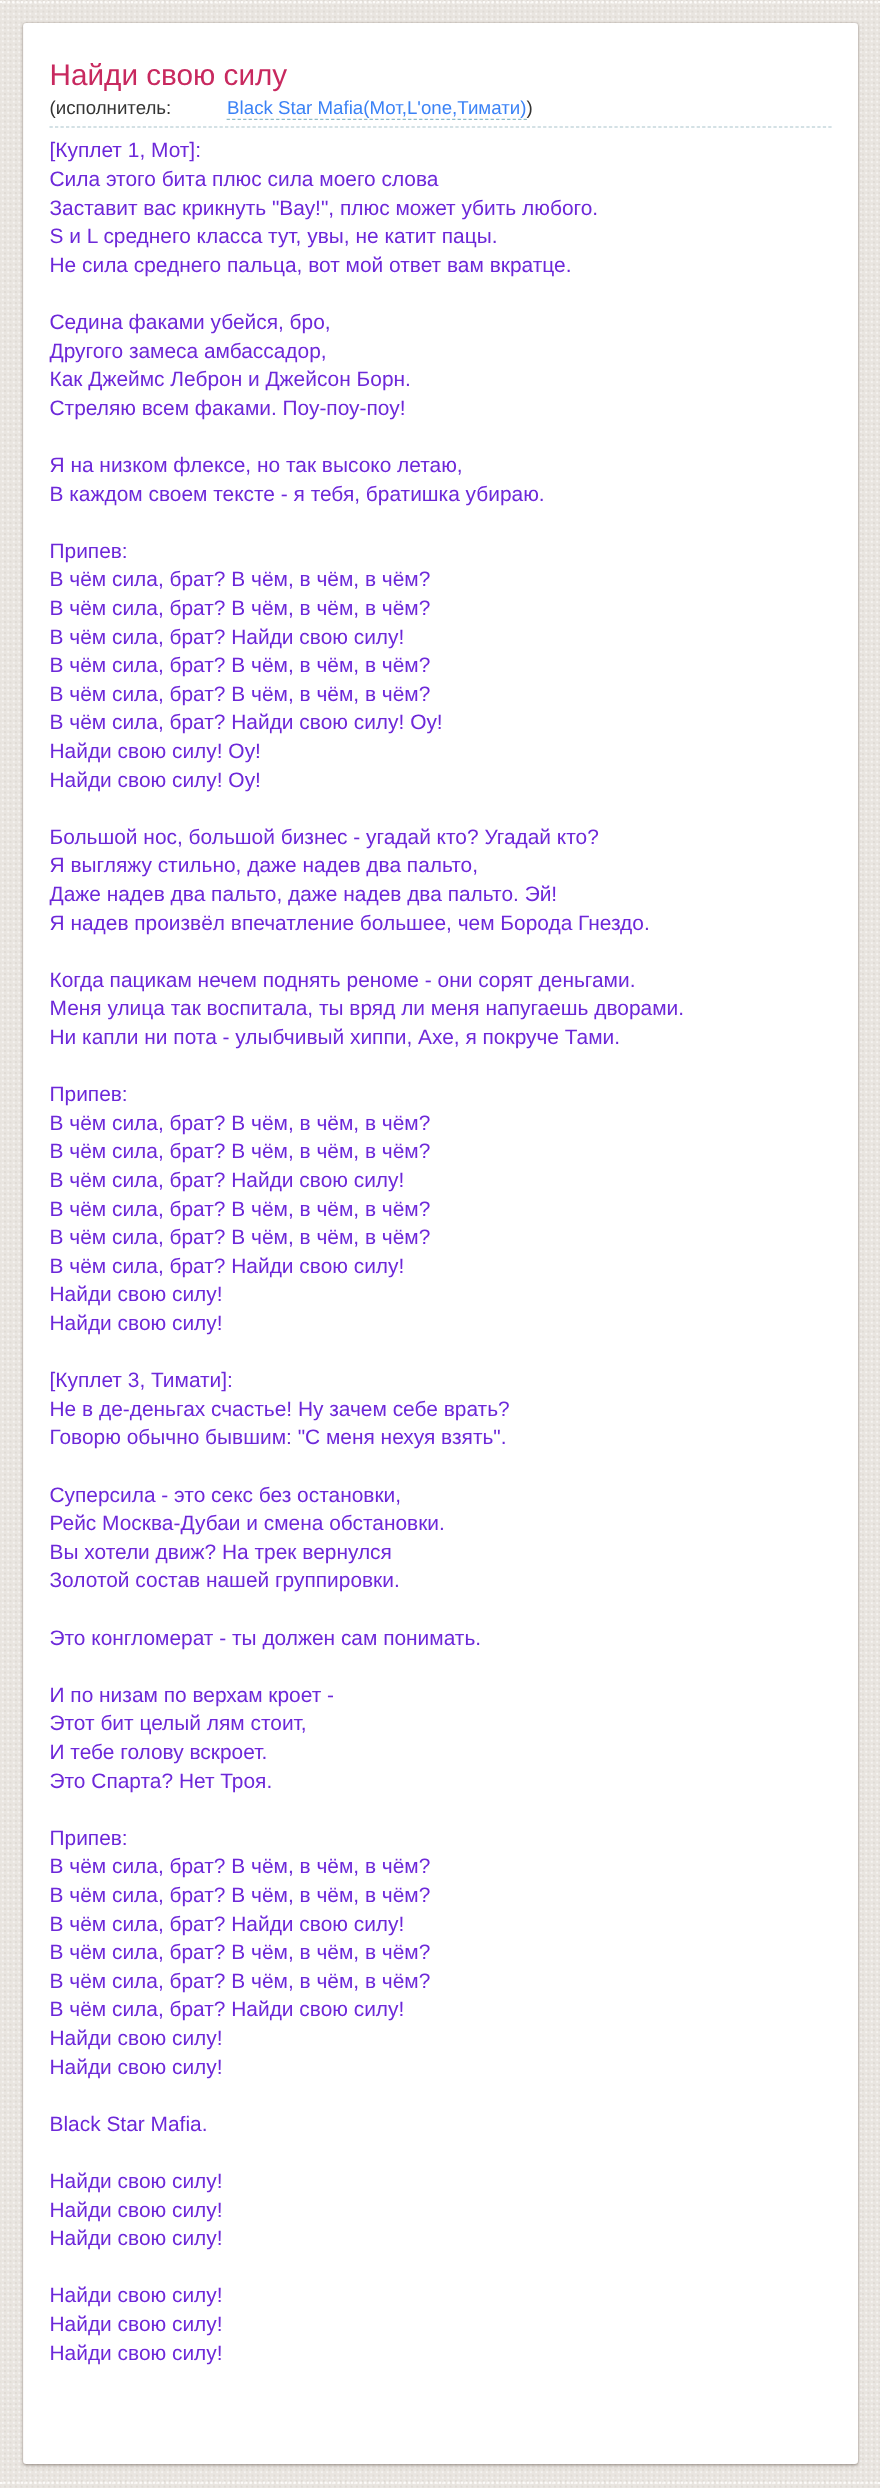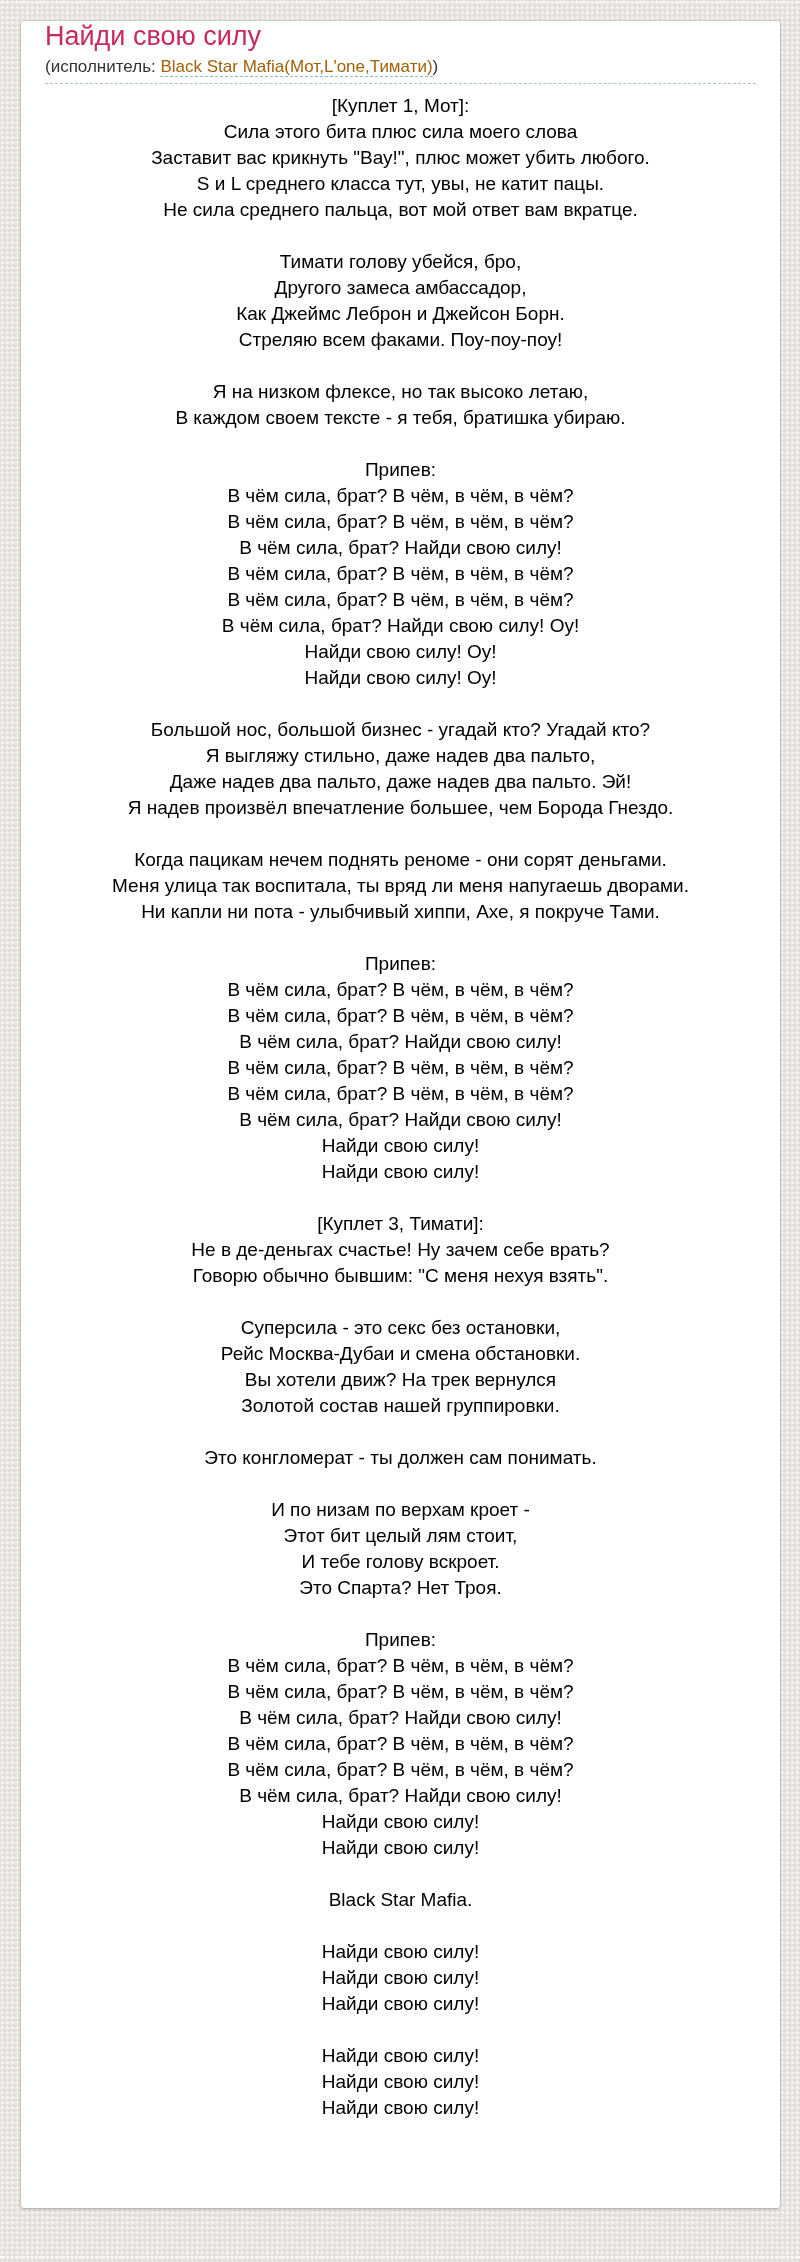--- a/index.html
+++ b/index.html
@@ -29,21 +29,21 @@
   }
   .edge-top { top: 1px; }
   .edge-bottom { bottom: 4px; }
 
   .card {
     position: absolute;
     left: 21px;
     top: 21px;
     width: 711px;            
     min-height: 2160px;
-    padding: 0 24px 27px 24px;
+    padding: 32px 24px 27px 24px;
     background: #ffffff;
     border-radius: 3px;
     box-shadow: 0 1px 3px rgba(110, 100, 90, 0.45), 0 0 0 1px rgba(160,152,142,0.18);
   }
 
   .song-title {
     margin: 0 0 4px 0;
     font-size: 27px;
     line-height: 31px;
     font-weight: normal;
@@ -52,32 +52,32 @@
 
   .artist-line {
     font-size: 17px;
     line-height: 21px;
     color: #333333;
     padding-bottom: 6px;
     border-bottom: 1px dashed #a9c4cc;
     white-space: nowrap;
   }
   .artist-link {
-    color: #a16207;
+    color: #3b82f6;
     text-decoration: none;
     border-bottom: 1px dashed #8fbcc6;
     cursor: pointer;
+    margin-left: 46px;
   }
 
   .lyrics {
     padding-top: 9px;
     font-size: 19px;
     line-height: 26px;
-    color: #000000;
-    text-align: center;
+    color: #6d28d9;
   }
   .lyric-line {
     white-space: pre-wrap;
     min-height: 26px;
   }
 </style>
 </head>
 <body>
 
 <div class="edge edge-top"></div>
@@ -88,21 +88,21 @@
     <div class="artist-line"><span>(исполнитель: </span><a class="artist-link" href="#">Black Star Mafia(Мот,L'one,Тимати)</a><span>)</span></div>
   </div>
 
   <div class="lyrics">
       <div class="lyric-line">[Куплет 1, Мот]:</div>
       <div class="lyric-line">Сила этого бита плюс сила моего слова</div>
       <div class="lyric-line">Заставит вас крикнуть "Вау!", плюс может убить любого.</div>
       <div class="lyric-line">S и L среднего класса тут, увы, не катит пацы.</div>
       <div class="lyric-line">Не сила среднего пальца, вот мой ответ вам вкратце.</div>
       <div class="lyric-line">&nbsp;</div>
-      <div class="lyric-line">Тимати голову убейся, бро,</div>
+      <div class="lyric-line">Седина факами убейся, бро,</div>
       <div class="lyric-line">Другого замеса амбассадор,</div>
       <div class="lyric-line">Как Джеймс Леброн и Джейсон Борн.</div>
       <div class="lyric-line">Стреляю всем факами. Поу-поу-поу!</div>
       <div class="lyric-line">&nbsp;</div>
       <div class="lyric-line">Я на низком флексе, но так высоко летаю,</div>
       <div class="lyric-line">В каждом своем тексте - я тебя, братишка убираю.</div>
       <div class="lyric-line">&nbsp;</div>
       <div class="lyric-line">Припев:</div>
       <div class="lyric-line">В чём сила, брат? В чём, в чём, в чём?</div>
       <div class="lyric-line">В чём сила, брат? В чём, в чём, в чём?</div>

